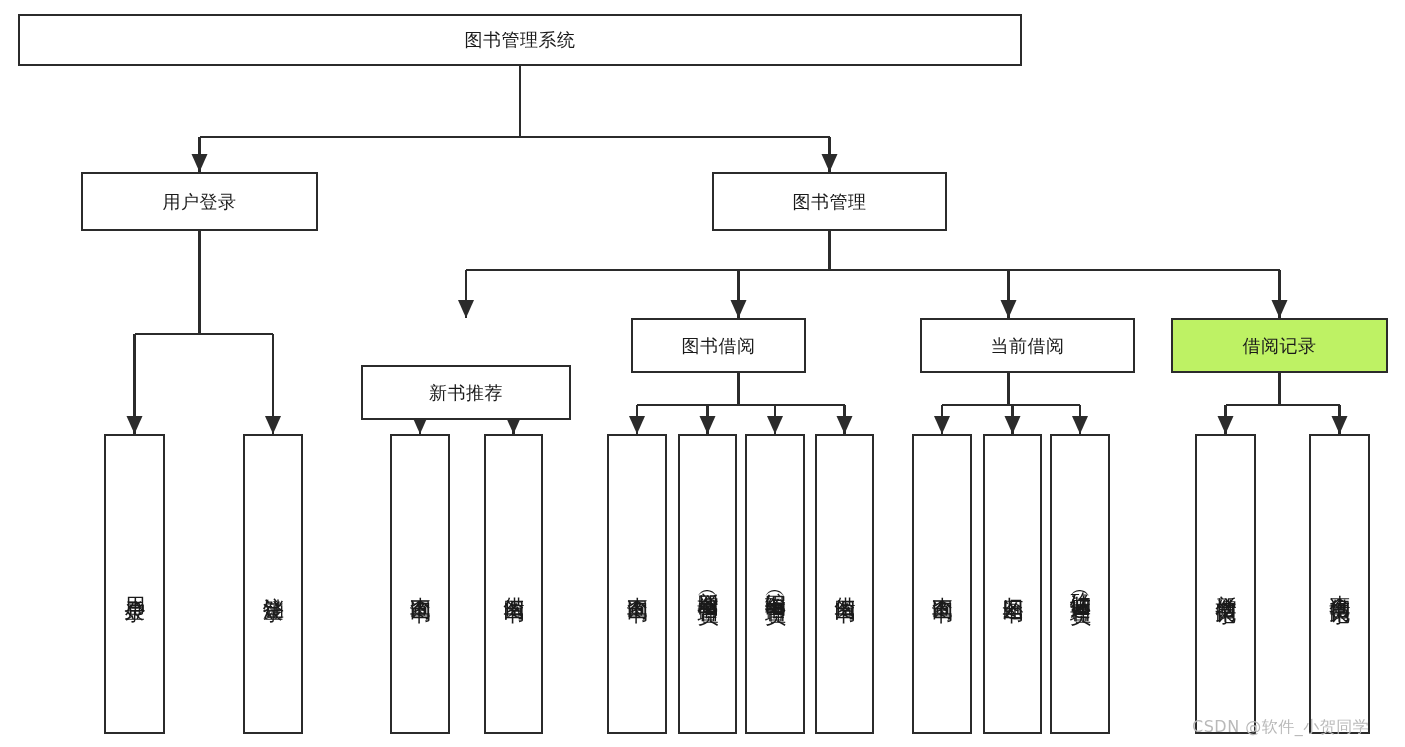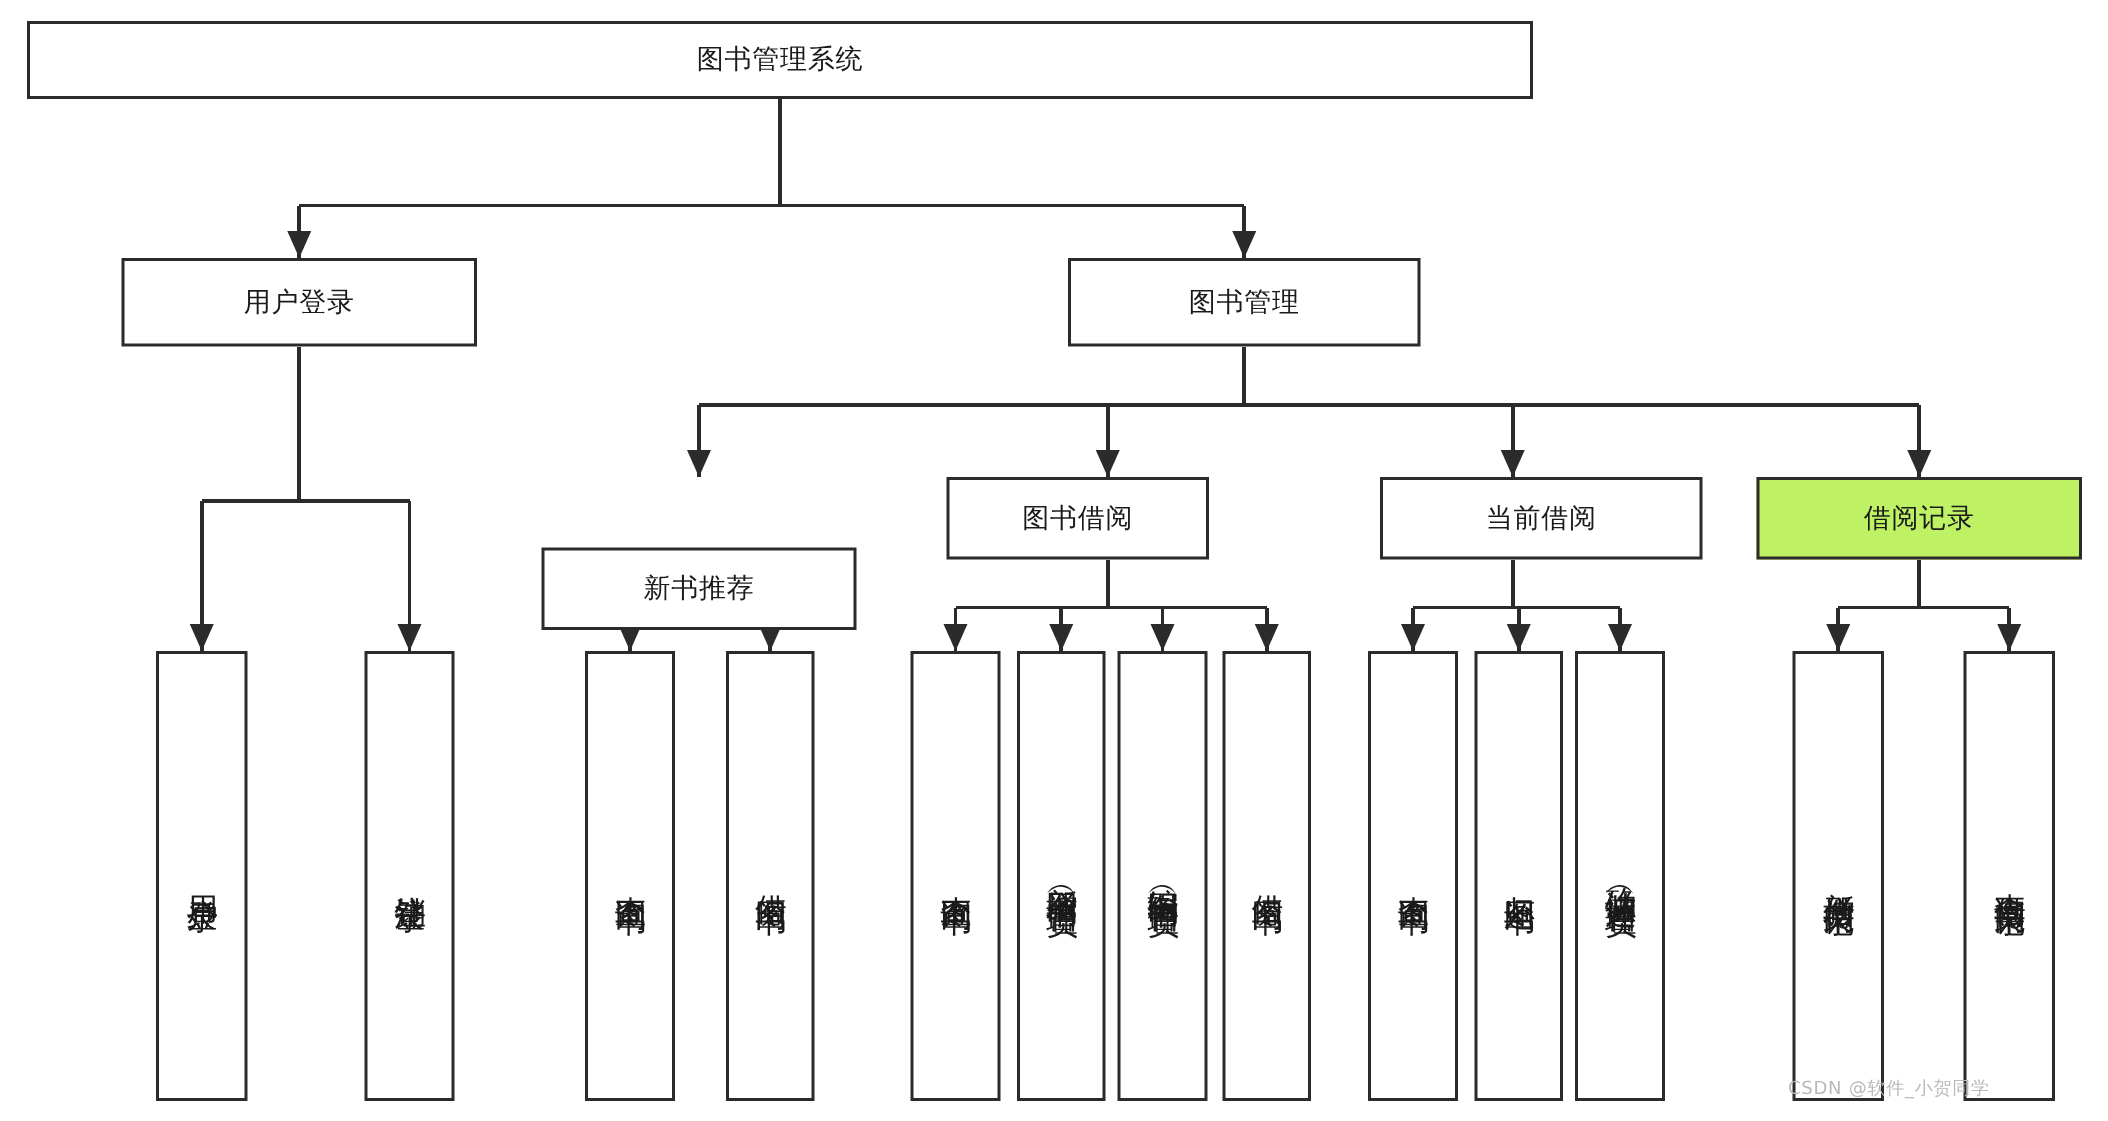--- a/index.html
+++ b/index.html
@@ -52,21 +52,21 @@
     writing-mode: vertical-rl;
     text-orientation: upright;
     font-size: 21px;
     letter-spacing: 2px;
     line-height: 1;
     max-height: 100%;
   }
   #watermark {
     position: absolute;
     color: #b9b9b9;
-    font-size: 12px;
+    font-size: 16px;
     letter-spacing: 0.5px;
     white-space: nowrap;
     user-select: none;
   }
 </style>
 </head>
 <body>
 
 <div id="canvas">
   <svg id="edges" viewBox="0 0 1405 747" xmlns="http://www.w3.org/2000/svg">

